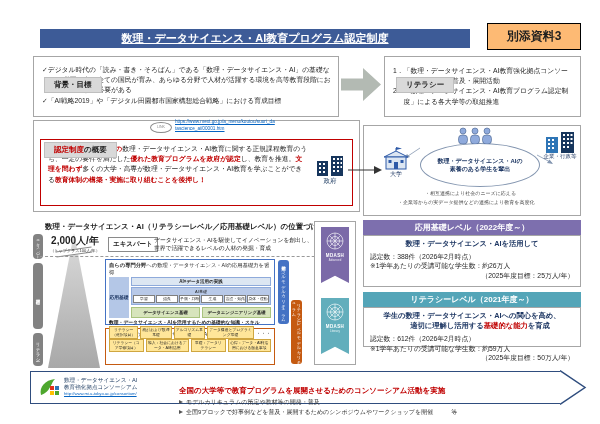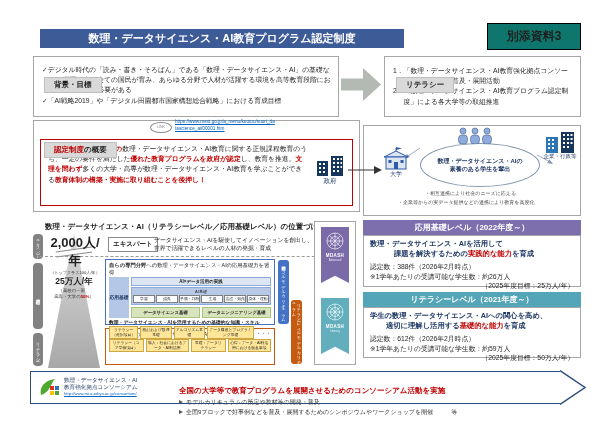--- a/index.html
+++ b/index.html
@@ -3,26 +3,26 @@
 <meta charset="utf-8">
 <style>
   html,body{margin:0;padding:0;background:#fff;}
   #canvas{position:relative;width:600px;height:424px;background:#fff;overflow:hidden;
           font-family:"Liberation Sans","DejaVu Sans",sans-serif;color:#1f1f1f;}
   .abs{position:absolute;}
   .tab{position:absolute;background:#d9d9d9;border:1px solid #bfbfbf;font-weight:bold;
        font-size:7.5px;line-height:1;padding:3px 9px;z-index:6;white-space:nowrap;margin-top:28px;}
   .frame{position:absolute;border:1px solid #a6a6a6;background:#fff;box-sizing:border-box;}
   .red{color:#c00000;}
-  .navy{color:#1f3864;}
+  .navy{color:#1f3864;text-align:center;}
   .bold{font-weight:bold;}
-  .titlebar{position:absolute;left:40px;top:29px;width:364px;height:19px;background:#3d5b97;
-            color:#fff;font-size:11px;font-weight:bold;text-align:center;line-height:19px;}
+  .titlebar{position:absolute;left:40px;top:29px;width:430px;height:19px;background:#3d5b97;
+            color:#fff;font-size:11px;font-weight:bold;text-align:center;line-height:19px;text-decoration:underline;}
   .doclabel{position:absolute;left:487px;top:23px;width:92px;height:25px;border:1.5px solid #000;
-            background:#0f766e;font-size:12px;font-weight:bold;text-align:center;line-height:25px;z-index:7;}
+            background:#fdba74;font-size:12px;font-weight:bold;text-align:center;line-height:25px;z-index:7;}
   .body-sm{font-size:6.8px;line-height:1.5;}
   .hang{padding-left:7px;text-indent:-7px;margin:0;}
   .arrow-block{position:absolute;left:341px;top:68px;width:40px;height:33px;background:#b3bab3;
       clip-path:polygon(0 32%,55% 32%,55% 0,100% 50%,55% 100%,55% 68%,0 68%);}
   .linkline{font-size:4.7px;color:#0563c1;text-decoration:underline;line-height:1.45;cursor:pointer;}
   .ellipse{position:absolute;left:420px;top:143px;width:118px;height:42px;border:1px solid #8496b0;
            border-radius:50%;display:flex;flex-direction:column;align-items:center;justify-content:center;
            font-size:6px;font-weight:bold;color:#1f3864;line-height:1.35;background:#fff;}
   .note{font-size:5px;color:#404040;line-height:1.6;}
   .lvl-header{position:absolute;left:363px;width:218px;height:15px;color:#fff;font-weight:bold;
@@ -200,29 +200,22 @@
 
   <div class="abs bold" style="left:45px;top:222px;font-size:7.5px;">数理・データサイエンス・AI（リテラシーレベル／応用基礎レベル）の位置づけ</div>
 
   <div class="pyr"></div>
   <div class="pyrbreak"></div>
   <div class="axis-cap" style="top:234px;height:25px;font-size:3.6px;">エキスパート</div>
   <div class="axis-cap" style="top:263px;height:66px;">応用基礎</div>
   <div class="axis-cap" style="top:333px;height:33px;">リテラシー</div>
 
   <div class="numcol" style="left:46px;top:234px;width:58px;">
-    <div class="bold" style="font-size:13px;">2,000人/年</div>
+    <div class="bold" style="font-size:10px;">2,000人/年</div>
     <div style="font-size:4.1px;color:#333;">（トップクラス100人/年）</div>
-  </div>
-  <div class="numcol" style="left:44px;top:276px;width:60px;">
-    <div class="bold" style="font-size:8.5px;">25万人/年</div>
-    <div style="font-size:4.4px;color:#333;line-height:1.3;">
-      <span>（高校の一部、</span><br>
-      <span>高専・大学の</span><span class="red bold">50%</span><span>）</span>
-    </div>
   </div>
 
   <div class="abs bold" style="left:108px;top:237px;border:1px solid #8a8a8a;background:#fff;font-size:6.5px;padding:2px 4px;">エキスパート</div>
   <div class="abs" style="left:154px;top:236px;width:200px;font-size:5.8px;line-height:1.45;color:#222;">
     <div>データサイエンス・AIを駆使してイノベーションを創出し、</div>
     <div>世界で活躍できるレベルの人材の発掘・育成</div>
   </div>
   <div class="abs" style="left:40px;top:256px;width:315px;border-top:1px dashed #999;"></div>
 
   <div class="abs" style="left:105px;top:259px;width:170px;height:66px;border:1.5px solid #4472c4;background:#fff;box-sizing:border-box;z-index:2;">
@@ -304,29 +297,28 @@
       </g>
     </svg>
     <div class="nm">MDASH</div>
     <div class="sb">Literacy</div>
   </div>
 
   <div class="lvl-header" style="top:220px;background:#7d6fae;">応用基礎レベル（2022年度～）</div>
   <div class="lvl-body" style="top:235px;height:52px;">
     <div class="bold navy" style="font-size:7.3px;line-height:1.4;">
       <div>数理・データサイエンス・AIを活用して</div>
-      <div style="padding-left:24px;"><span>課題を解決するための</span><span class="red">実践的な能力</span><span>を育成</span></div>
     </div>
     <div class="stat" style="margin-top:3px;">認定数：388件（2026年2月時点）</div>
     <div class="stat">※1学年あたりの受講可能な学生数：約26万人</div>
     <div class="stat" style="text-align:right;">（2025年度目標：25万人/年）</div>
   </div>
 
   <div class="lvl-header" style="top:292px;background:#54a5b8;">リテラシーレベル（2021年度～）</div>
-  <div class="lvl-body" style="top:307px;height:51px;">
+  <div class="lvl-body" style="top:307px;height:40px;">
     <div class="bold navy" style="font-size:7.3px;line-height:1.4;">
       <div>学生の数理・データサイエンス・AIへの関心を高め、</div>
       <div style="padding-left:16px;"><span>適切に理解し活用する</span><span class="red">基礎的な能力</span><span>を育成</span></div>
     </div>
     <div class="stat" style="margin-top:3px;">認定数：612件（2026年2月時点）</div>
     <div class="stat">※1学年あたりの受講可能な学生数：約59万人</div>
     <div class="stat" style="text-align:right;">（2025年度目標：50万人/年）</div>
   </div>
 
   <div class="footer-box">

